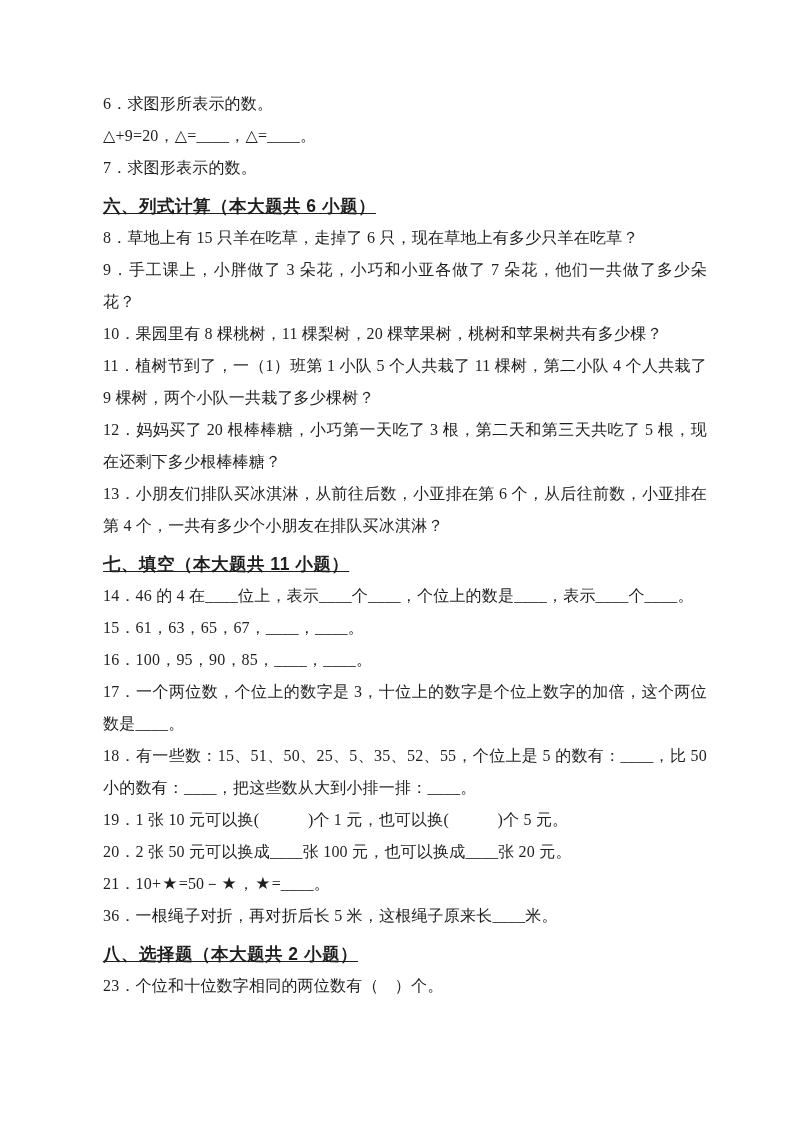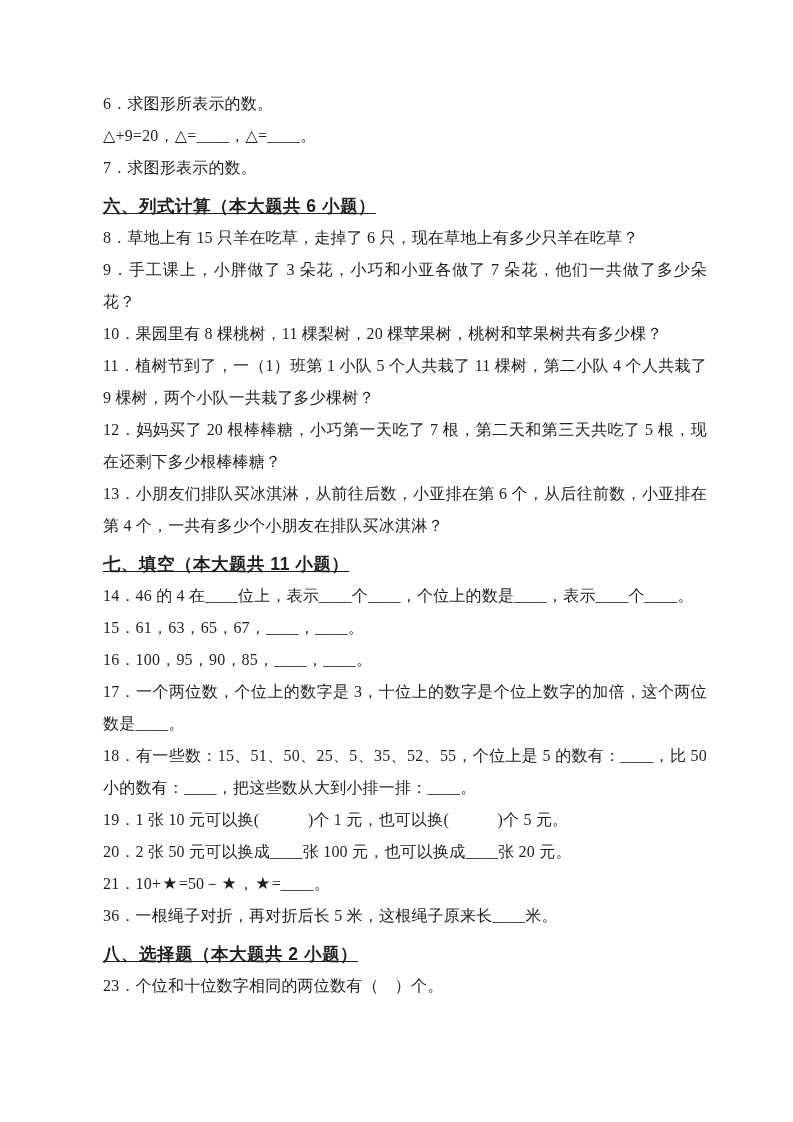--- a/index.html
+++ b/index.html
@@ -63,21 +63,21 @@
   <div class="content">
     <p class="line">6．求图形所表示的数。</p>
     <p class="line"><span class="sym tri">△</span>+9=20，<span class="sym tri">△</span>=____，<span class="sym tri">△</span>=____。</p>
     <p class="line">7．求图形表示的数。</p>
 
     <p class="line header">六、列式计算（本大题共 6 小题）</p>
     <p class="line">8．草地上有 15 只羊在吃草，走掉了 6 只，现在草地上有多少只羊在吃草？</p>
     <p class="line">9．手工课上，小胖做了 3 朵花，小巧和小亚各做了 7 朵花，他们一共做了多少朵花？</p>
     <p class="line">10．果园里有 8 棵桃树，11 棵梨树，20 棵苹果树，桃树和苹果树共有多少棵？</p>
     <p class="line">11．植树节到了，一（1）班第 1 小队 5 个人共栽了 11 棵树，第二小队 4 个人共栽了 9 棵树，两个小队一共栽了多少棵树？</p>
-    <p class="line">12．妈妈买了 20 根棒棒糖，小巧第一天吃了 7 根，第二天和第三天共吃了 5 根，现在还剩下多少根棒棒糖？</p>
+    <p class="line">12．妈妈买了 20 根棒棒糖，小巧第一天吃了 3 根，第二天和第三天共吃了 5 根，现在还剩下多少根棒棒糖？</p>
     <p class="line">13．小朋友们排队买冰淇淋，从前往后数，小亚排在第 6 个，从后往前数，小亚排在第 4 个，一共有多少个小朋友在排队买冰淇淋？</p>
 
     <p class="line header">七、填空（本大题共 11 小题）</p>
     <p class="line">14．46 的 4 在____位上，表示____个____，个位上的数是____，表示____个____。</p>
     <p class="line">15．61，63，65，67，____，____。</p>
     <p class="line">16．100，95，90，85，____，____。</p>
     <p class="line">17．一个两位数，个位上的数字是 3，十位上的数字是个位上数字的加倍，这个两位数是____。</p>
     <p class="line">18．有一些数：15、51、50、25、5、35、52、55，个位上是 5 的数有：____，比 50 小的数有：____，把这些数从大到小排一排：____。</p>
     <p class="line">19．1 张 10 元可以换(　　　)个 1 元，也可以换(　　　)个 5 元。</p>
     <p class="line">20．2 张 50 元可以换成____张 100 元，也可以换成____张 20 元。</p>

